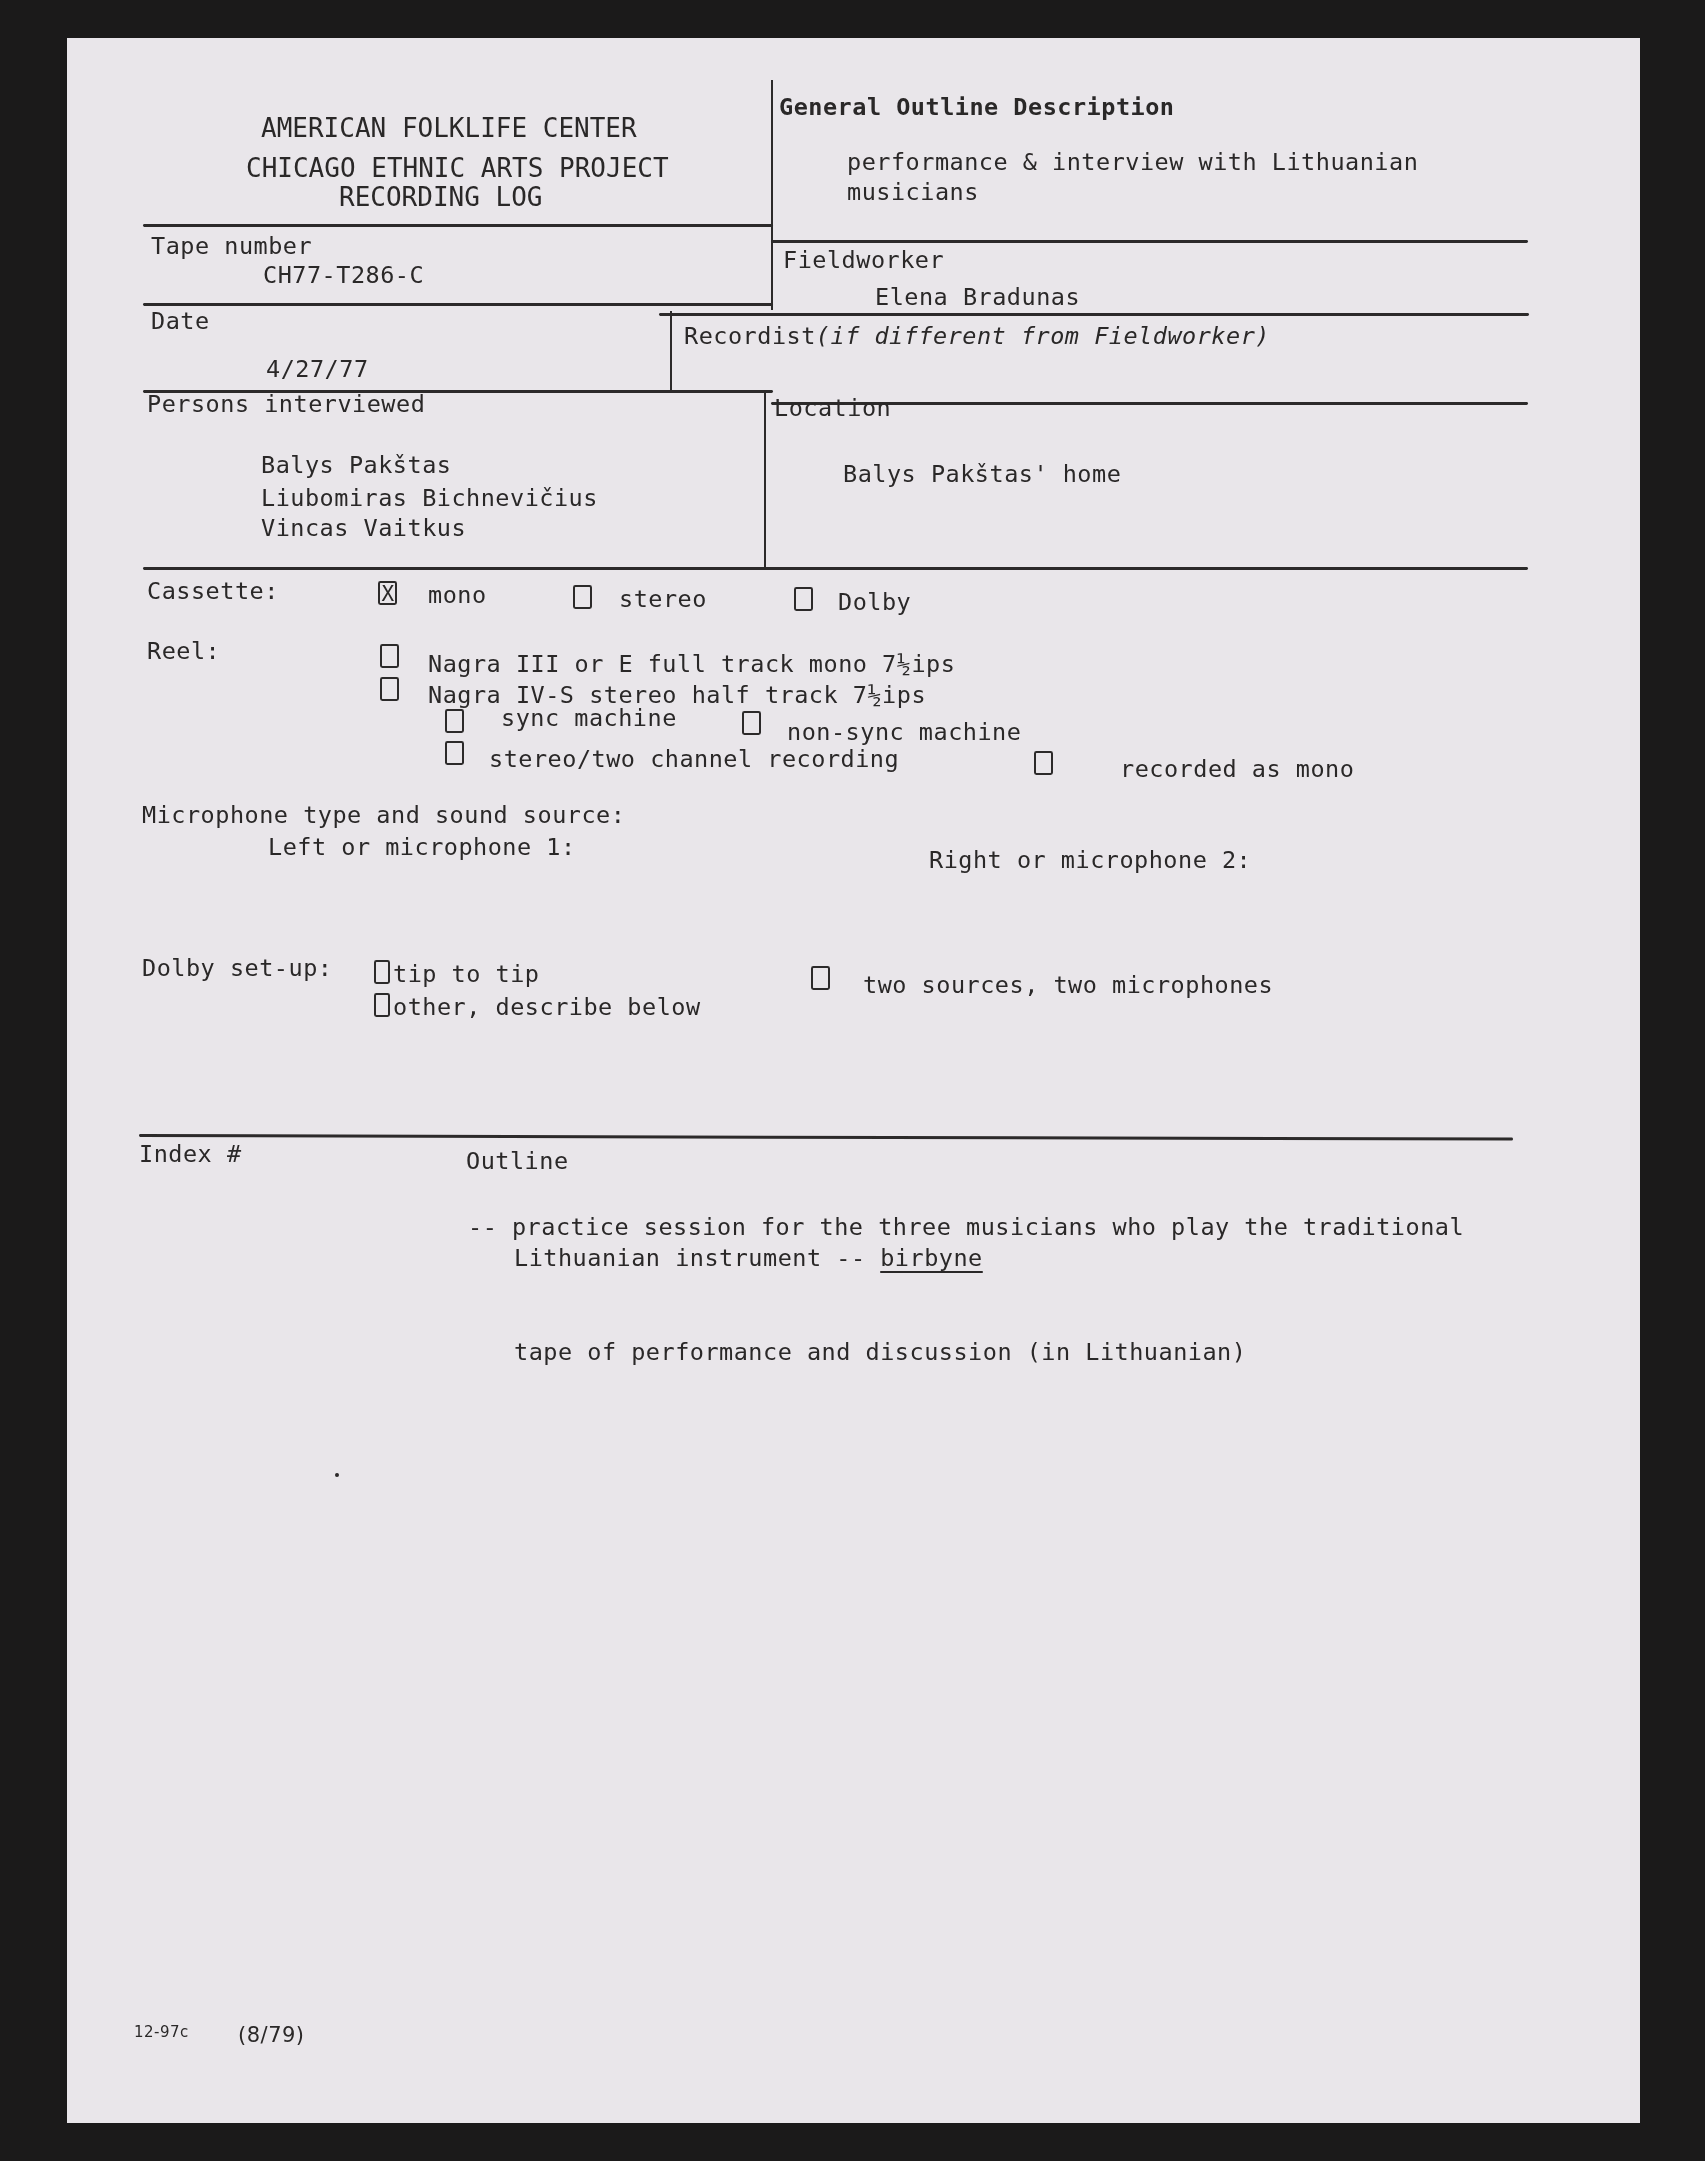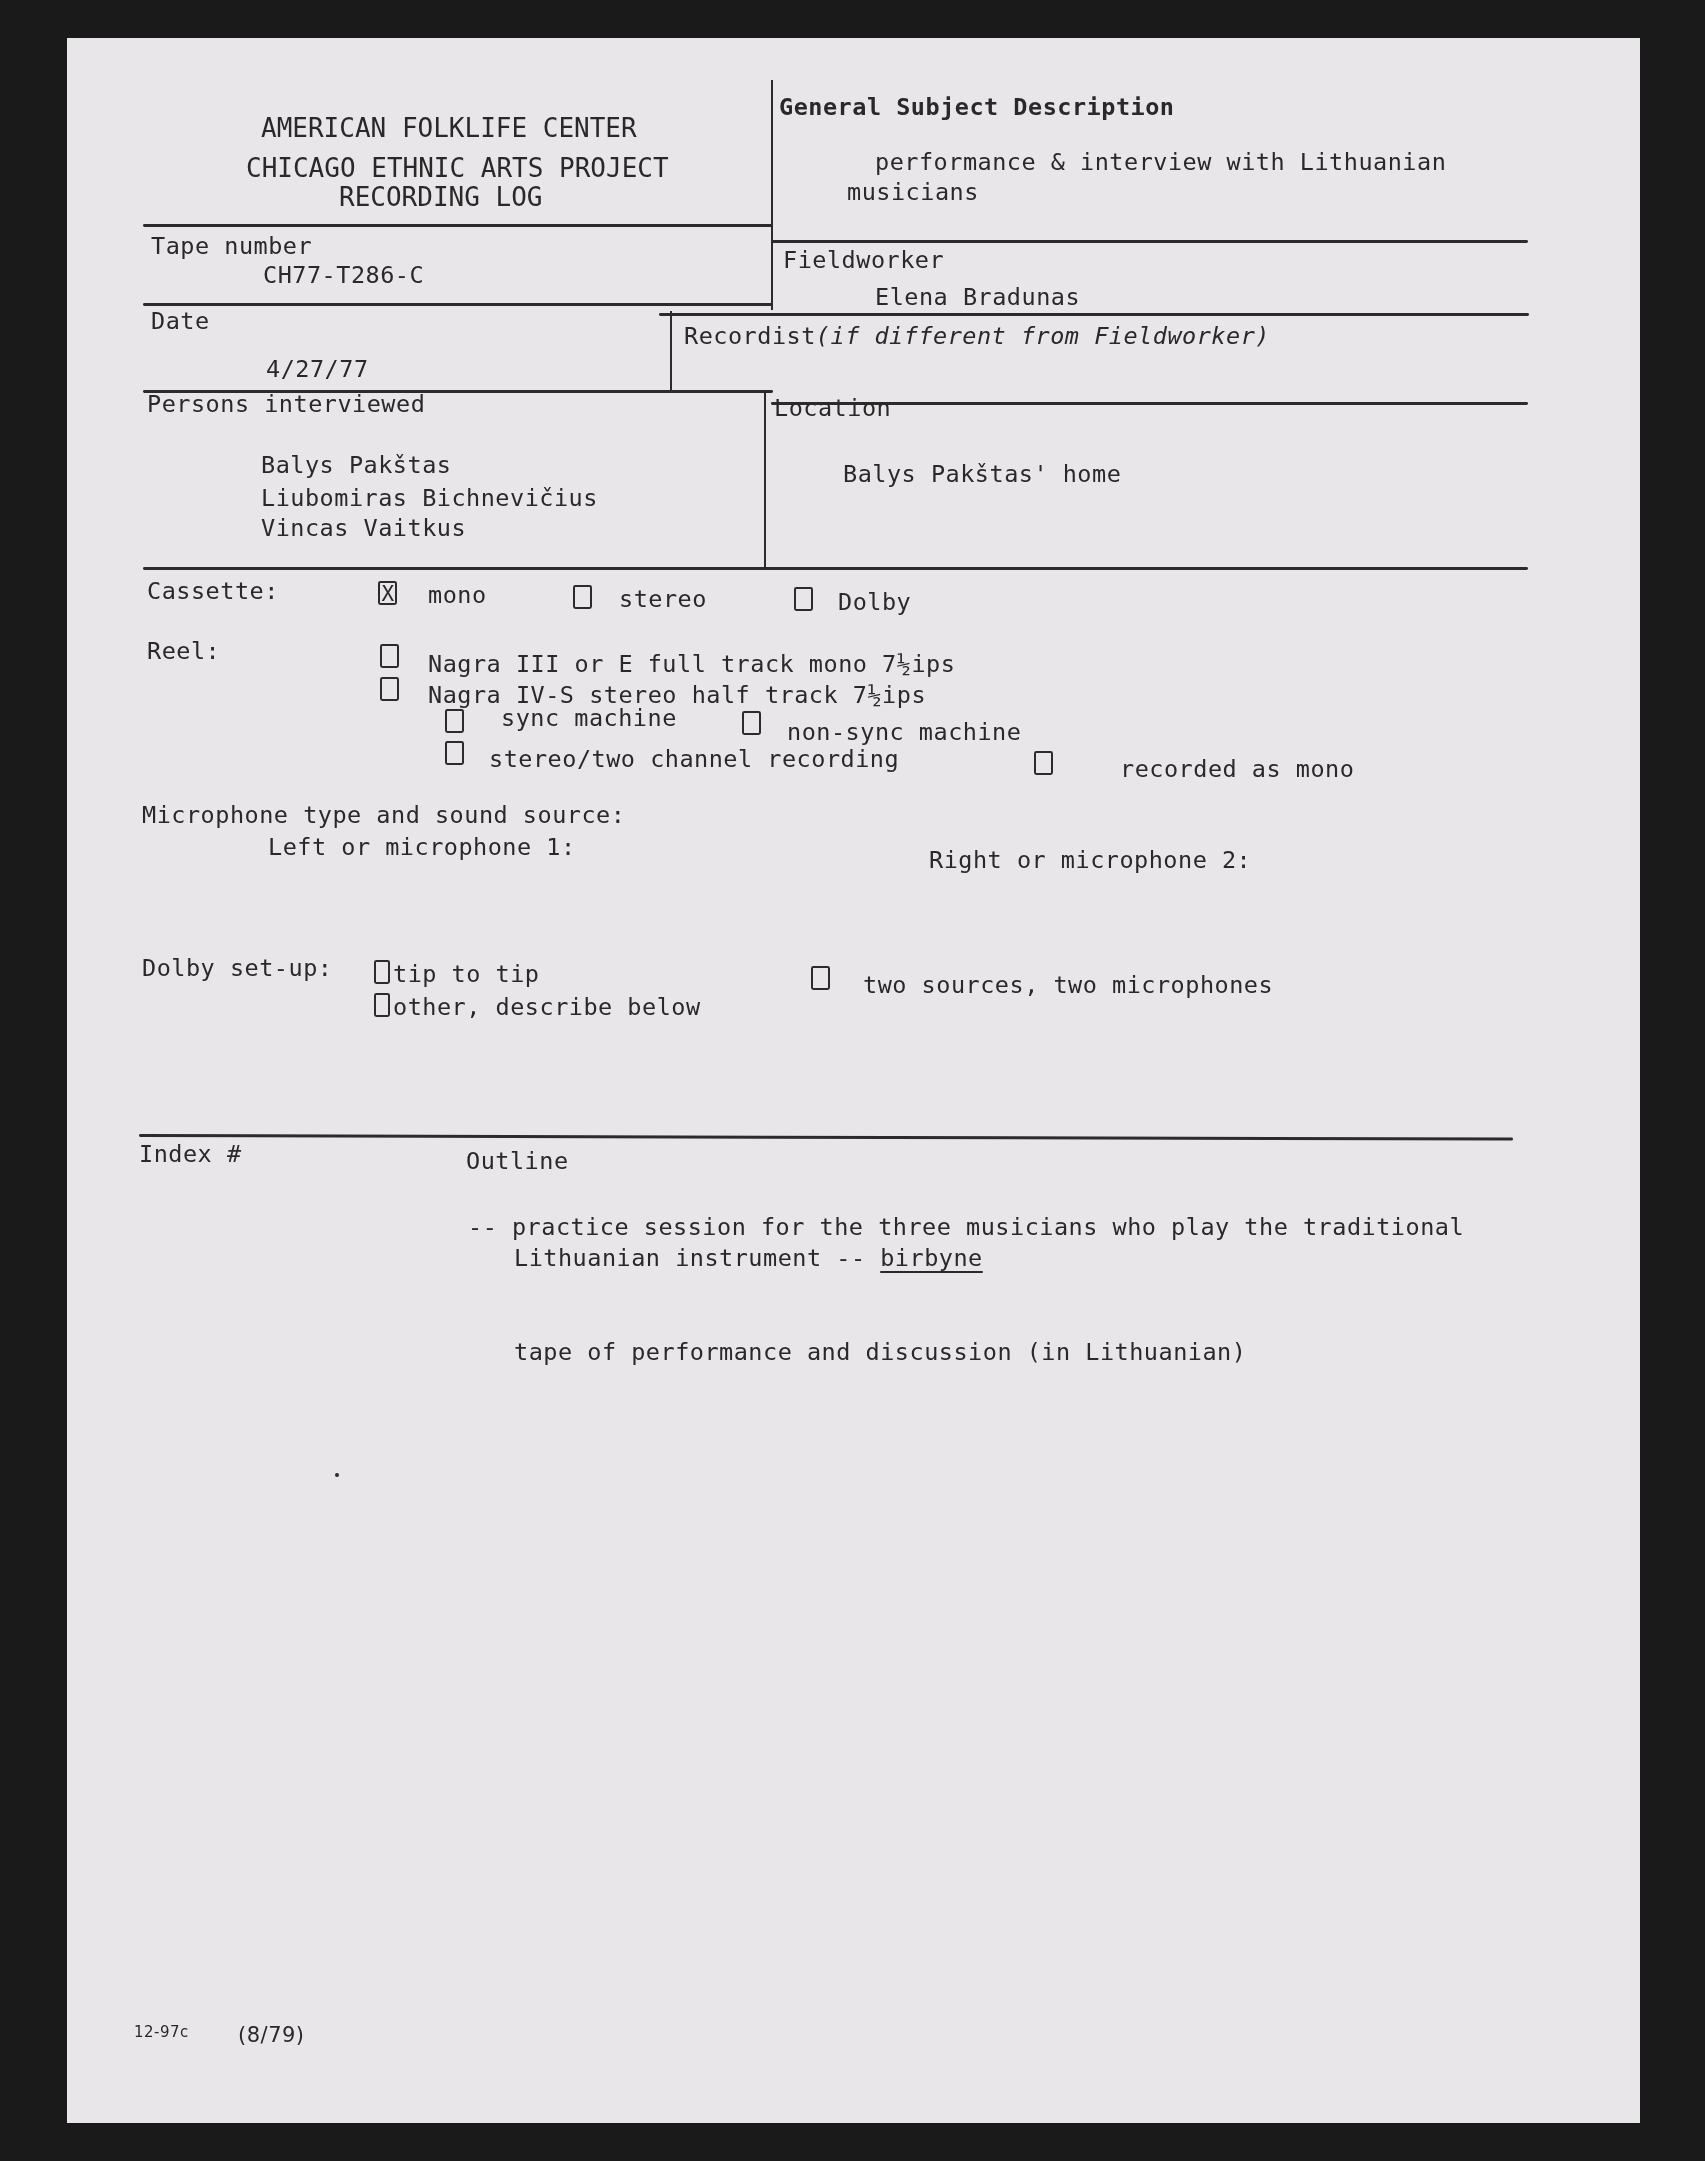--- a/index.html
+++ b/index.html
@@ -35,22 +35,22 @@
 <body>
 
 <div class="paper"></div>
 
 <div class="t head" style="left:261px;top:115px;">AMERICAN FOLKLIFE CENTER</div>
 <div class="t head" style="left:232px;top:155px;margin-left:14px;">CHICAGO ETHNIC ARTS PROJECT</div>
 <div class="t head" style="left:339px;top:184px;">RECORDING LOG</div>
 
 <div class="vline" style="left:771px;top:80px;height:230px;"></div>
 
-<div class="t" style="left:779px;top:96px;font-weight:bold;">General Subject Description</div>
-<div class="t" style="left:847px;top:151px;margin-left:28px;">performance &amp; interview with Lithuanian</div>
+<div class="t" style="left:779px;top:96px;font-weight:bold;">General Outline Description</div>
+<div class="t" style="left:847px;top:151px;">performance &amp; interview with Lithuanian</div>
 <div class="t" style="left:847px;top:181px;">musicians</div>
 
 <div class="hline" style="left:143px;top:224px;width:630px;"></div>
 <div class="hline" style="left:771px;top:240px;width:757px;"></div>
 
 <div class="t" style="left:151px;top:235px;">Tape number</div>
 <div class="t" style="left:263px;top:264px;">CH77-T286-C</div>
 
 <div class="t" style="left:783px;top:249px;">Fieldworker</div>
 <div class="t" style="left:875px;top:286px;">Elena Bradunas</div>

